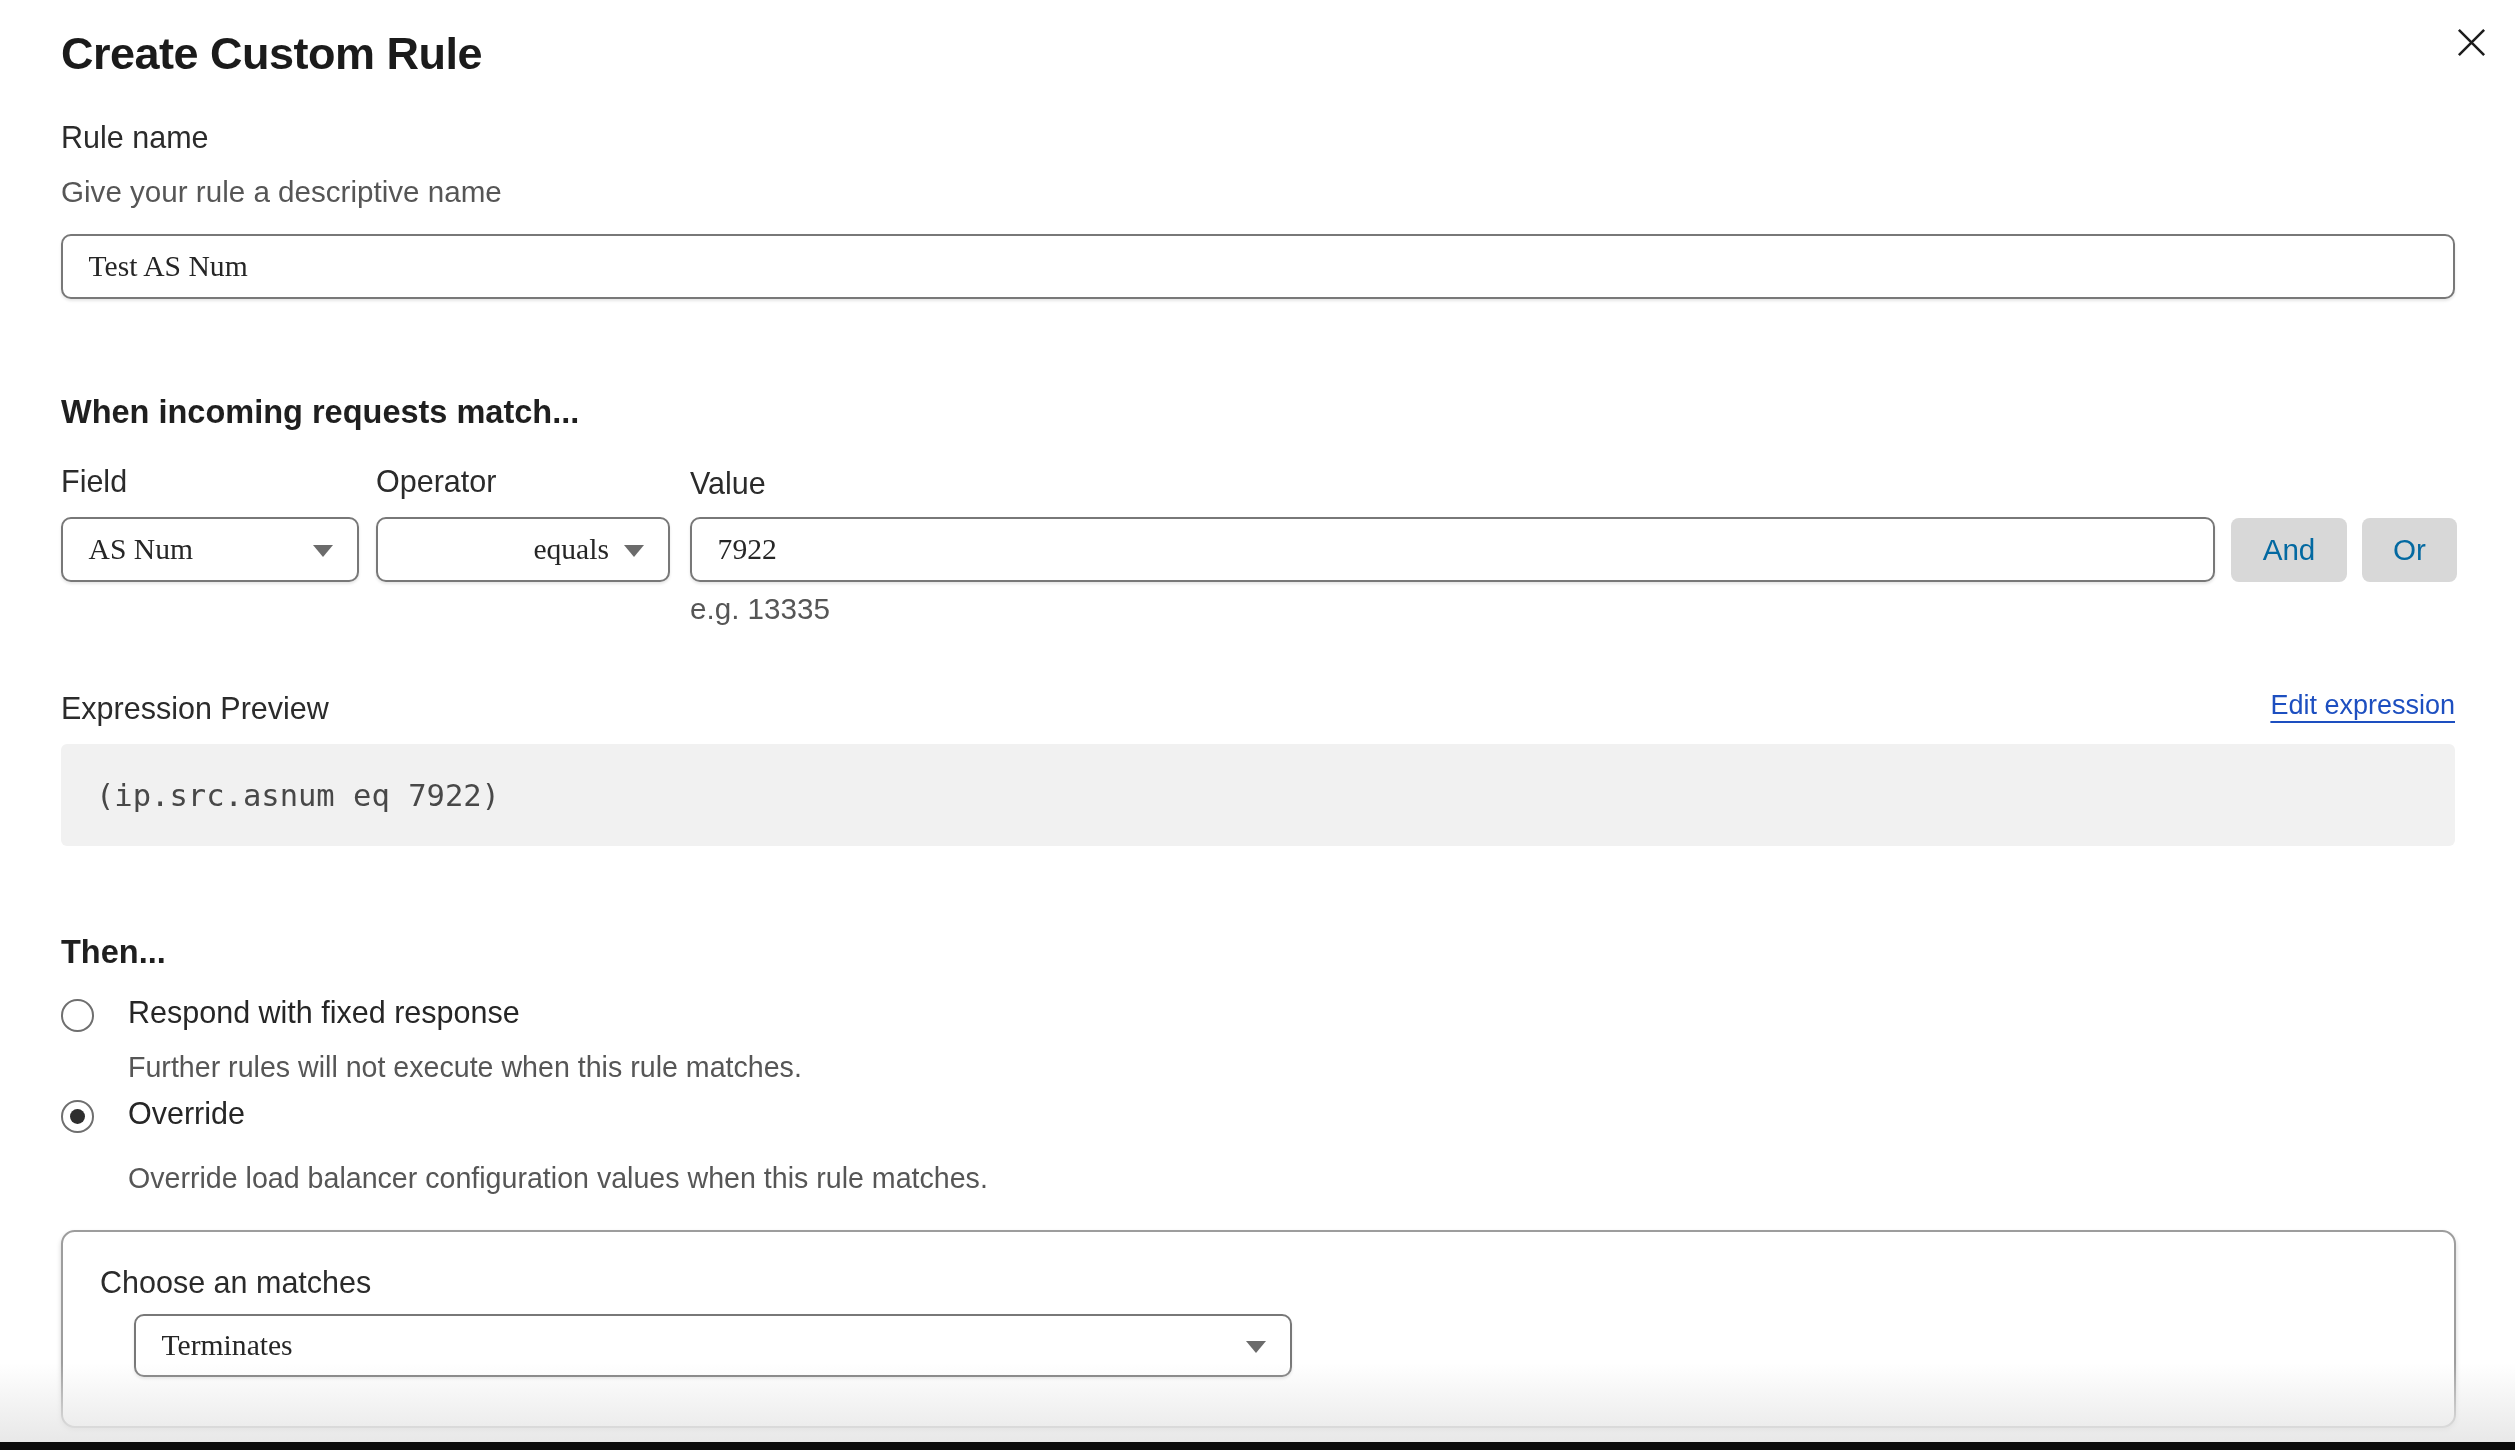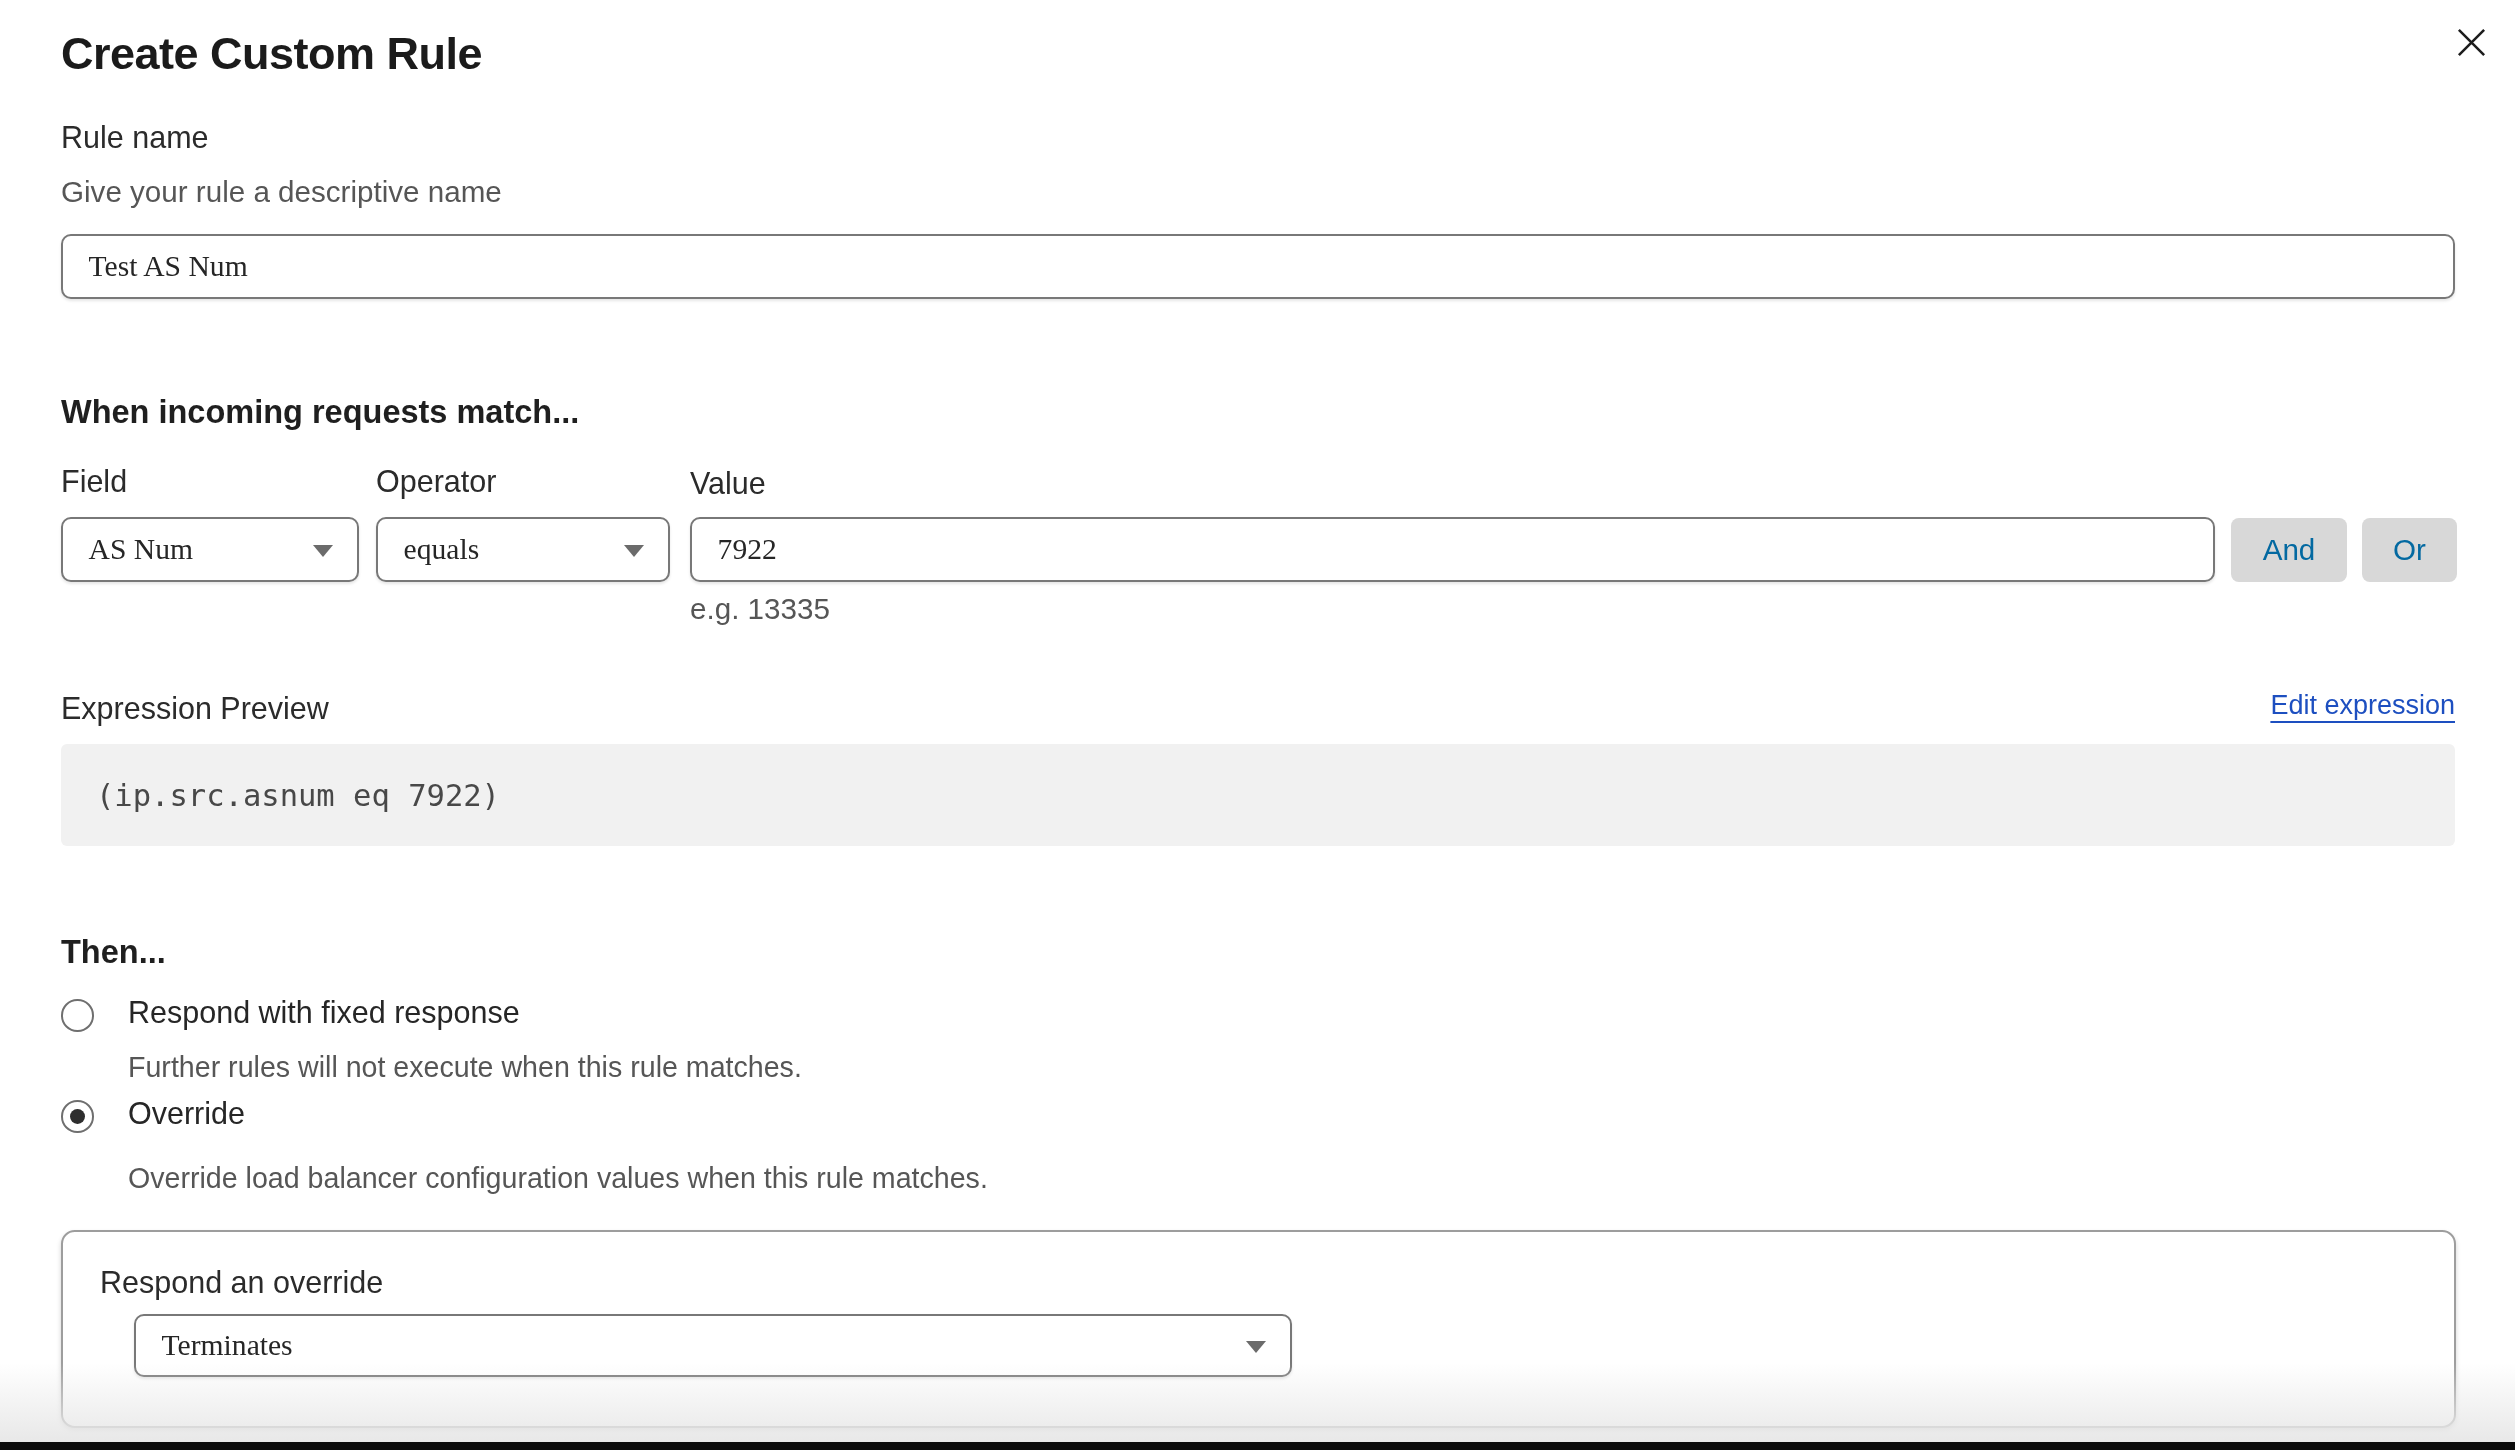--- a/index.html
+++ b/index.html
@@ -90,21 +90,21 @@
   #rule-name-label   { left: 61px; top: 120px; }
   #rule-name-helper  { left: 61px; top: 175px; }
   #rule-name-input   { left: 61px; top: 234px; width: 2394px; height: 65px; }
 
   
   #match-heading   { left: 61px; top: 394px; }
   #field-label     { left: 61px;  top: 464px; }
   #operator-label  { left: 376px; top: 464px; }
   #value-label     { left: 690px; top: 456px; margin-top: 10px; }
   #field-select    { left: 61px;  top: 517px; width: 298px; height: 65px; }
-  #operator-select { left: 376px; top: 517px; width: 294px; height: 65px; }
+  #operator-select { left: 376px; top: 517px; width: 294px; height: 65px; justify-content: flex-end; }
   #value-input     { left: 690px; top: 517px; width: 1525px; height: 65px; }
   #value-hint      { left: 690px; top: 592px; }
 
   .conj-btn {
     position: absolute;
     top: 518px;
     height: 64px;
     border: none;
     border-radius: 7.9px;
     background: #d8d8d8;
@@ -276,21 +276,21 @@
   <div class="radio-label" id="radio-1-label">Respond with fixed response</div>
   <div class="radio-helper" id="radio-1-helper">Further rules will not execute when this rule matches.</div>
 
   <div class="radio-circle" id="radio-2">
     <div class="radio-dot"></div>
   </div>
   <div class="radio-label" id="radio-2-label">Override</div>
   <div class="radio-helper" id="radio-2-helper">Override load balancer configuration values when this rule matches.</div>
 
   <div id="override-box">
-    <div id="override-label">Respond an override</div>
+    <div id="override-label">Choose an matches</div>
     <div class="select-box" id="override-select">
       <span>Terminates</span>
       <span class="caret"></span>
     </div>
   </div>
 
   <div id="bottom-fade"></div>
   <div id="bottom-bar"></div>
 
 </div>

